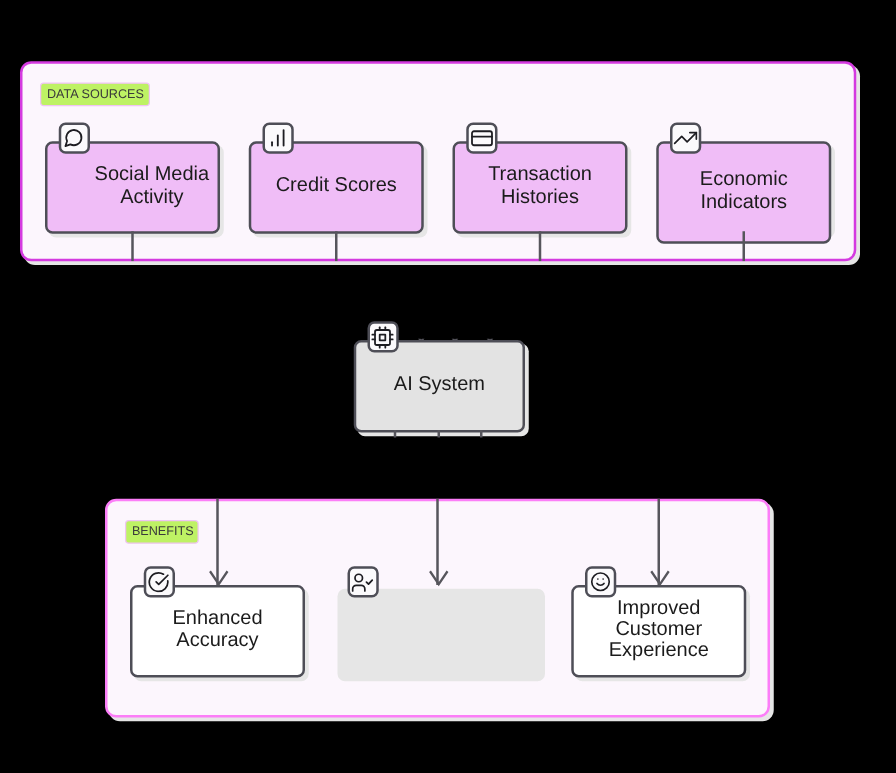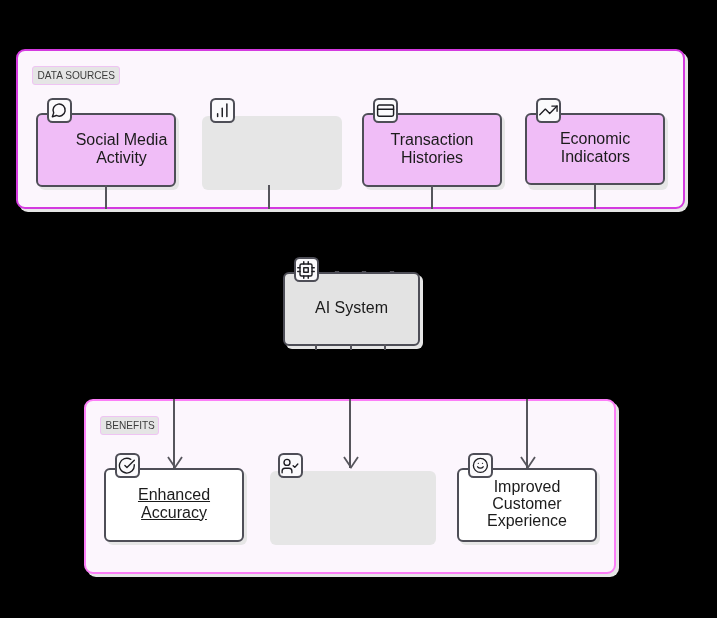--- a/index.html
+++ b/index.html
@@ -5,21 +5,21 @@
   html,body{margin:0;padding:0;}
   body{width:717px;height:618px;background:#000;overflow:hidden;
        font-family:"Liberation Sans", sans-serif;
        -webkit-font-smoothing:antialiased;}
   #stage{position:relative;width:717px;height:618px;}
 
   .cluster{position:absolute;box-sizing:border-box;border-radius:9px;}
   .cluster-shadow{position:absolute;border-radius:9px;background:#e6e6e6;}
 
   .clabel{position:absolute;box-sizing:border-box;
-          border:1px solid #efc4f3;background:#e5e5e5;
+          border:1px solid #efc4f3;background:#bef264;
           border-radius:3px;font-size:10.1px;color:#3b3b3b;
           line-height:10px;padding:3.5px 3.6px 3.5px 4.5px;white-space:nowrap;}
 
   .node{position:absolute;box-sizing:border-box;
         border:2px solid #4e4e57;border-radius:6px;
         display:flex;align-items:center;justify-content:center;text-align:center;
         font-size:16px;line-height:17.2px;color:#1b1b1b;}
   .nshadow{position:absolute;border-radius:6px;background:#e6e6e6;}
   .node.src{background:#f0bdf7;}
   .node.ai{background:#e3e3e3;}
@@ -51,41 +51,44 @@
   <div class="node src" style="left:36px;top:113px;width:140px;height:74px;padding-left:31px;">
     <span class="lbl">Social Media<br>Activity</span>
   </div>
   <div class="nicon" style="left:46.8px;top:98px;">
     <svg width="16.2" height="16.2" viewBox="0 0 24 24" fill="none" stroke="#1d1d22" stroke-width="2.1" stroke-linecap="round" stroke-linejoin="round">
         <path d="M7.9 20A9 9 0 1 0 4 16.1L2 22Z"></path>
       </svg>
   </div>
 
   <div class="nshadow" style="left:202px;top:116px;width:140px;height:74px;"></div>
+  <div class="node src" style="left:199px;top:113px;width:140px;height:74px;">
+    <span class="lbl">Credit Scores</span>
+  </div>
   <div class="nicon" style="left:209.8px;top:98px;">
     <svg width="18.5" height="18.5" viewBox="0 0 24 24" fill="none" stroke="#1d1d22" stroke-width="1.9" stroke-linecap="round" stroke-linejoin="round">
         <line x1="6" y1="20" x2="6" y2="16.5"></line>
         <line x1="12" y1="20" x2="12" y2="9.5"></line>
         <line x1="18" y1="20" x2="18" y2="4"></line>
       </svg>
   </div>
 
   <div class="nshadow" style="left:365px;top:116px;width:140px;height:74px;"></div>
   <div class="node src" style="left:362px;top:113px;width:140px;height:74px;">
     <span class="lbl">Transaction<br>Histories</span>
   </div>
   <div class="nicon" style="left:372.8px;top:98px;">
     <svg width="19.2" height="19.2" viewBox="0 0 24 24" fill="none" stroke="#1d1d22" stroke-width="1.8" stroke-linecap="round" stroke-linejoin="round">
         <rect x="2" y="5" width="20" height="14" rx="2"></rect>
         <line x1="2" y1="10.4" x2="22" y2="10.4"></line>
       </svg>
   </div>
 
   <div class="nshadow" style="left:528px;top:116px;width:140px;height:74px;"></div>
-  <div class="node src" style="left:525px;top:113px;width:140px;height:72px;text-align:right;">
+  <div class="node src" style="left:525px;top:113px;width:140px;height:82px;">
     <span class="lbl">Economic<br>Indicators</span>
   </div>
   <div class="nicon" style="left:535.8px;top:98px;">
     <svg width="20.8" height="20.8" viewBox="0 0 24 24" fill="none" stroke="#1d1d22" stroke-width="1.55" stroke-linecap="round" stroke-linejoin="round">
         <polyline points="2 17 8.5 10.5 13.5 15.5 22 7"></polyline>
         <polyline points="16 7 22 7 22 13"></polyline>
       </svg>
   </div>
 
   <div class="clip" style="left:16px;top:49px;width:669px;height:160px;">
@@ -148,21 +151,21 @@
   <svg class="arrow" style="left:342.5px;top:456px;" width="16" height="13" viewBox="0 0 16 13">
       <path d="M1 1 L8 11.4 L15 1" fill="none" stroke="#56555c" stroke-width="1.8"></path>
     </svg>
   <svg class="arrow" style="left:519.5px;top:456px;" width="16" height="13" viewBox="0 0 16 13">
       <path d="M1 1 L8 11.4 L15 1" fill="none" stroke="#56555c" stroke-width="1.8"></path>
     </svg>
 
   <div class="clabel" style="left:100px;top:416px;">BENEFITS</div>
 
   <div class="nshadow" style="left:107px;top:471px;width:140px;height:74px;"></div>
-  <div class="node ben" style="left:104px;top:468px;width:140px;height:74px;text-decoration:underline;">
+  <div class="node ben" style="left:104px;top:468px;width:140px;height:74px;">
     <span class="lbl">Enhanced<br>Accuracy</span>
   </div>
   <div class="nicon" style="left:114.8px;top:453px;">
     <svg width="17.8" height="17.8" viewBox="0 0 24 24" fill="none" stroke="#1d1d22" stroke-width="1.85" stroke-linecap="round" stroke-linejoin="round">
         <path d="M21.85 10.4A10 10 0 1 1 17.2 3.2"></path>
         <polyline points="9.3 11.4 12.1 14.2 22 4.3"></polyline>
       </svg>
   </div>
 
   <div class="nshadow" style="left:270px;top:471px;width:166px;height:74px;"></div>

